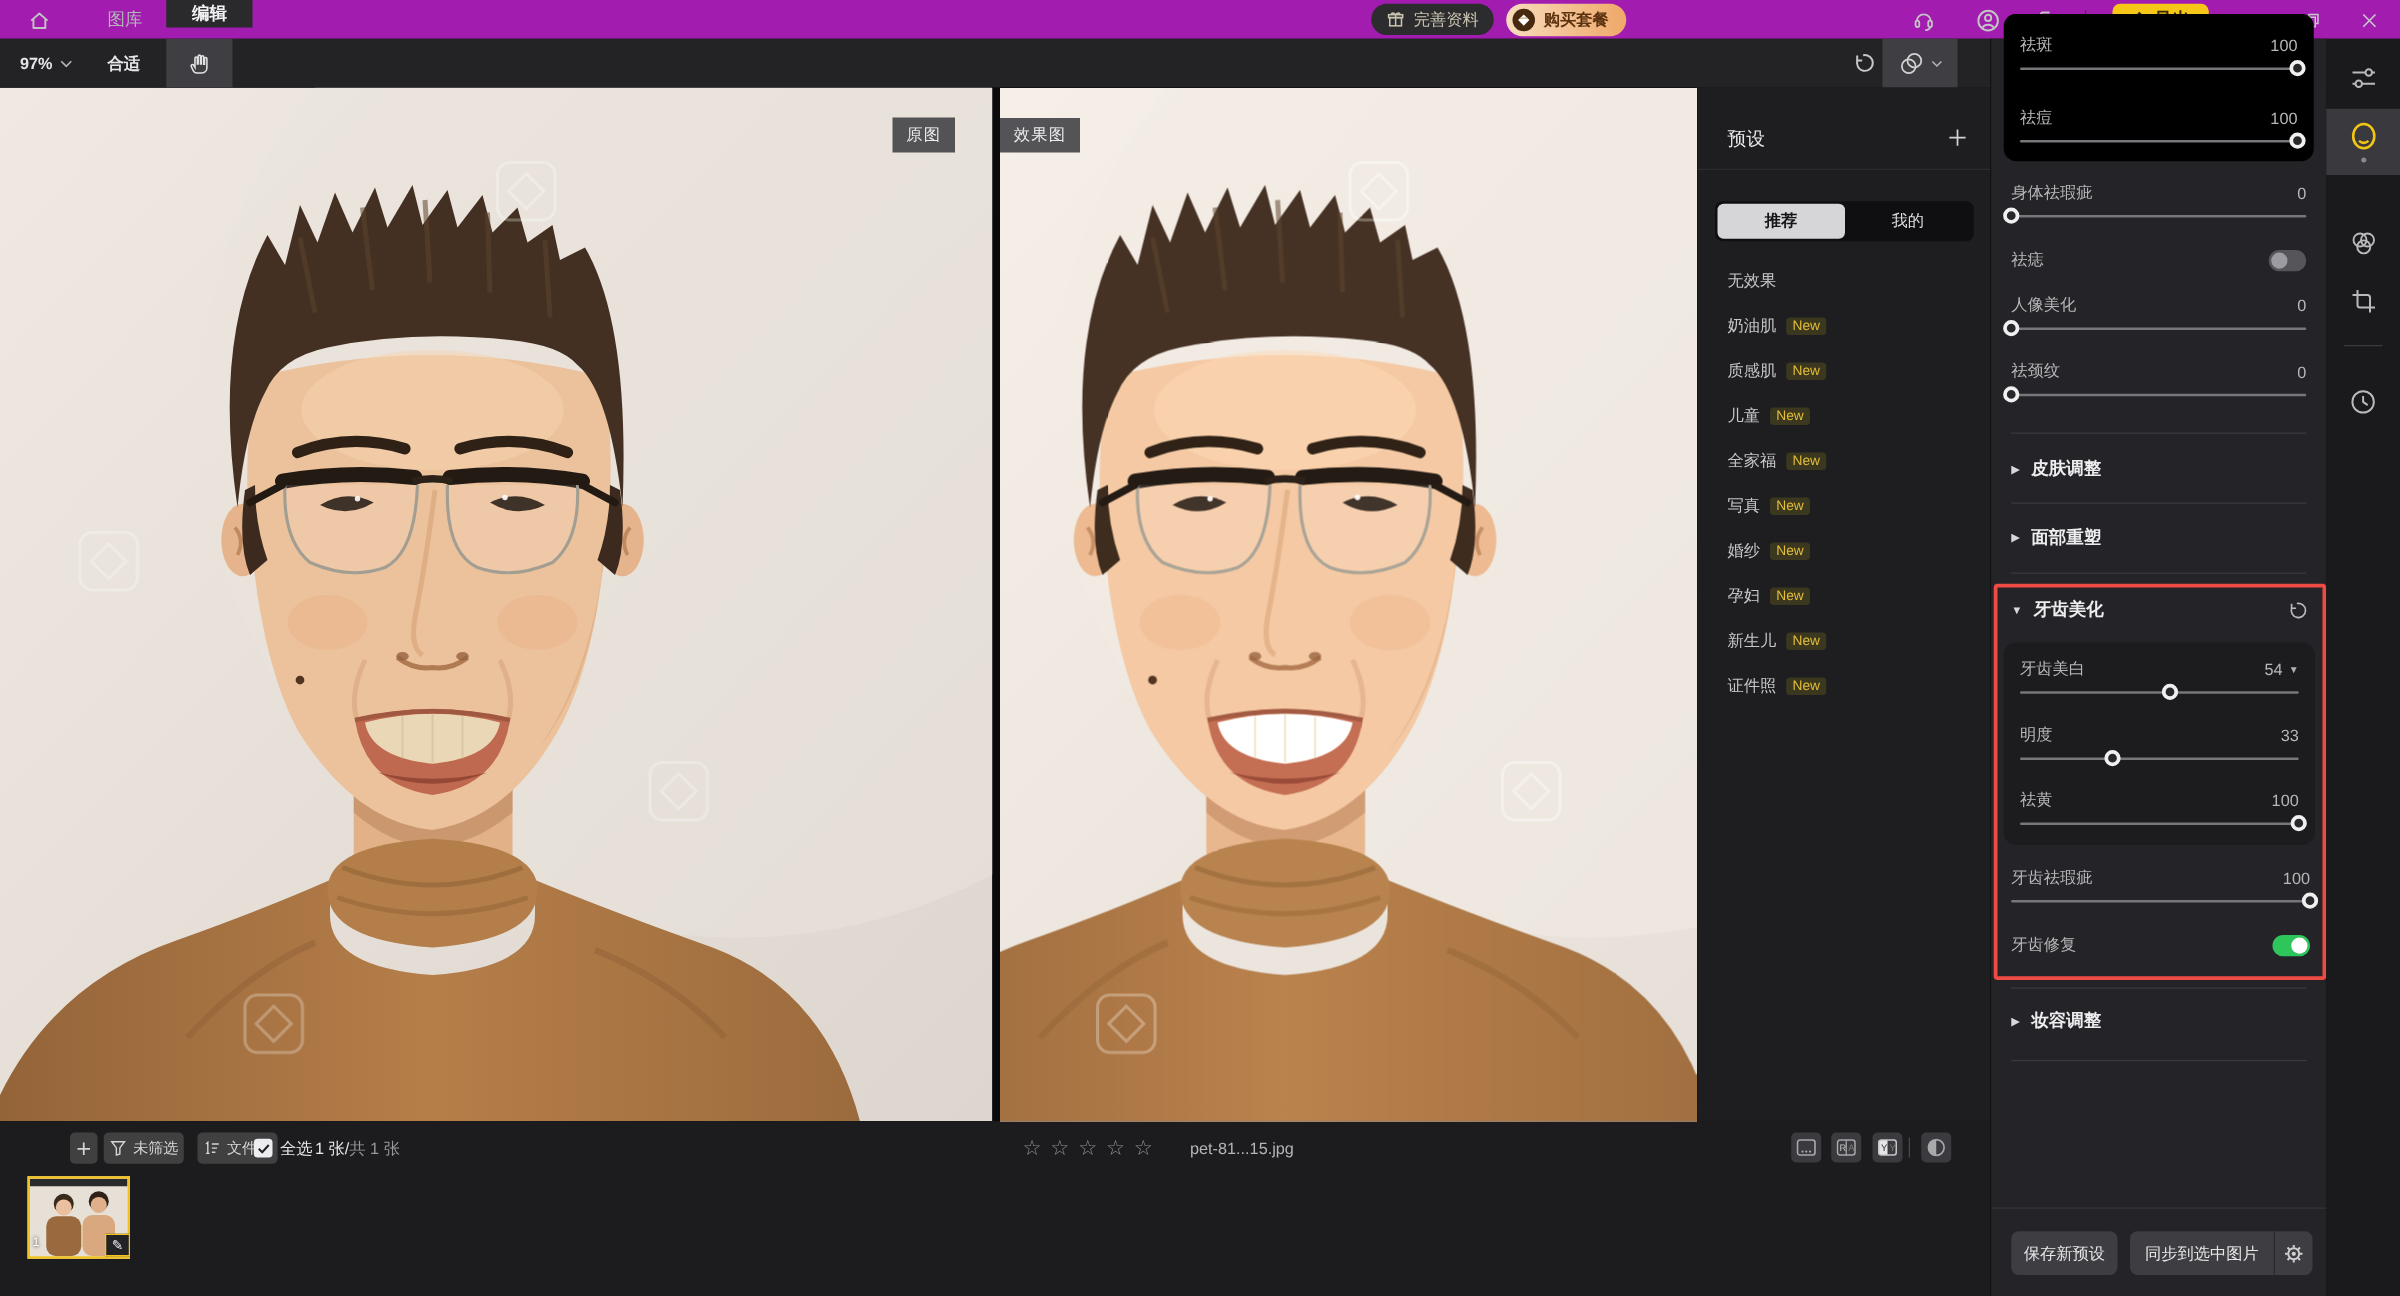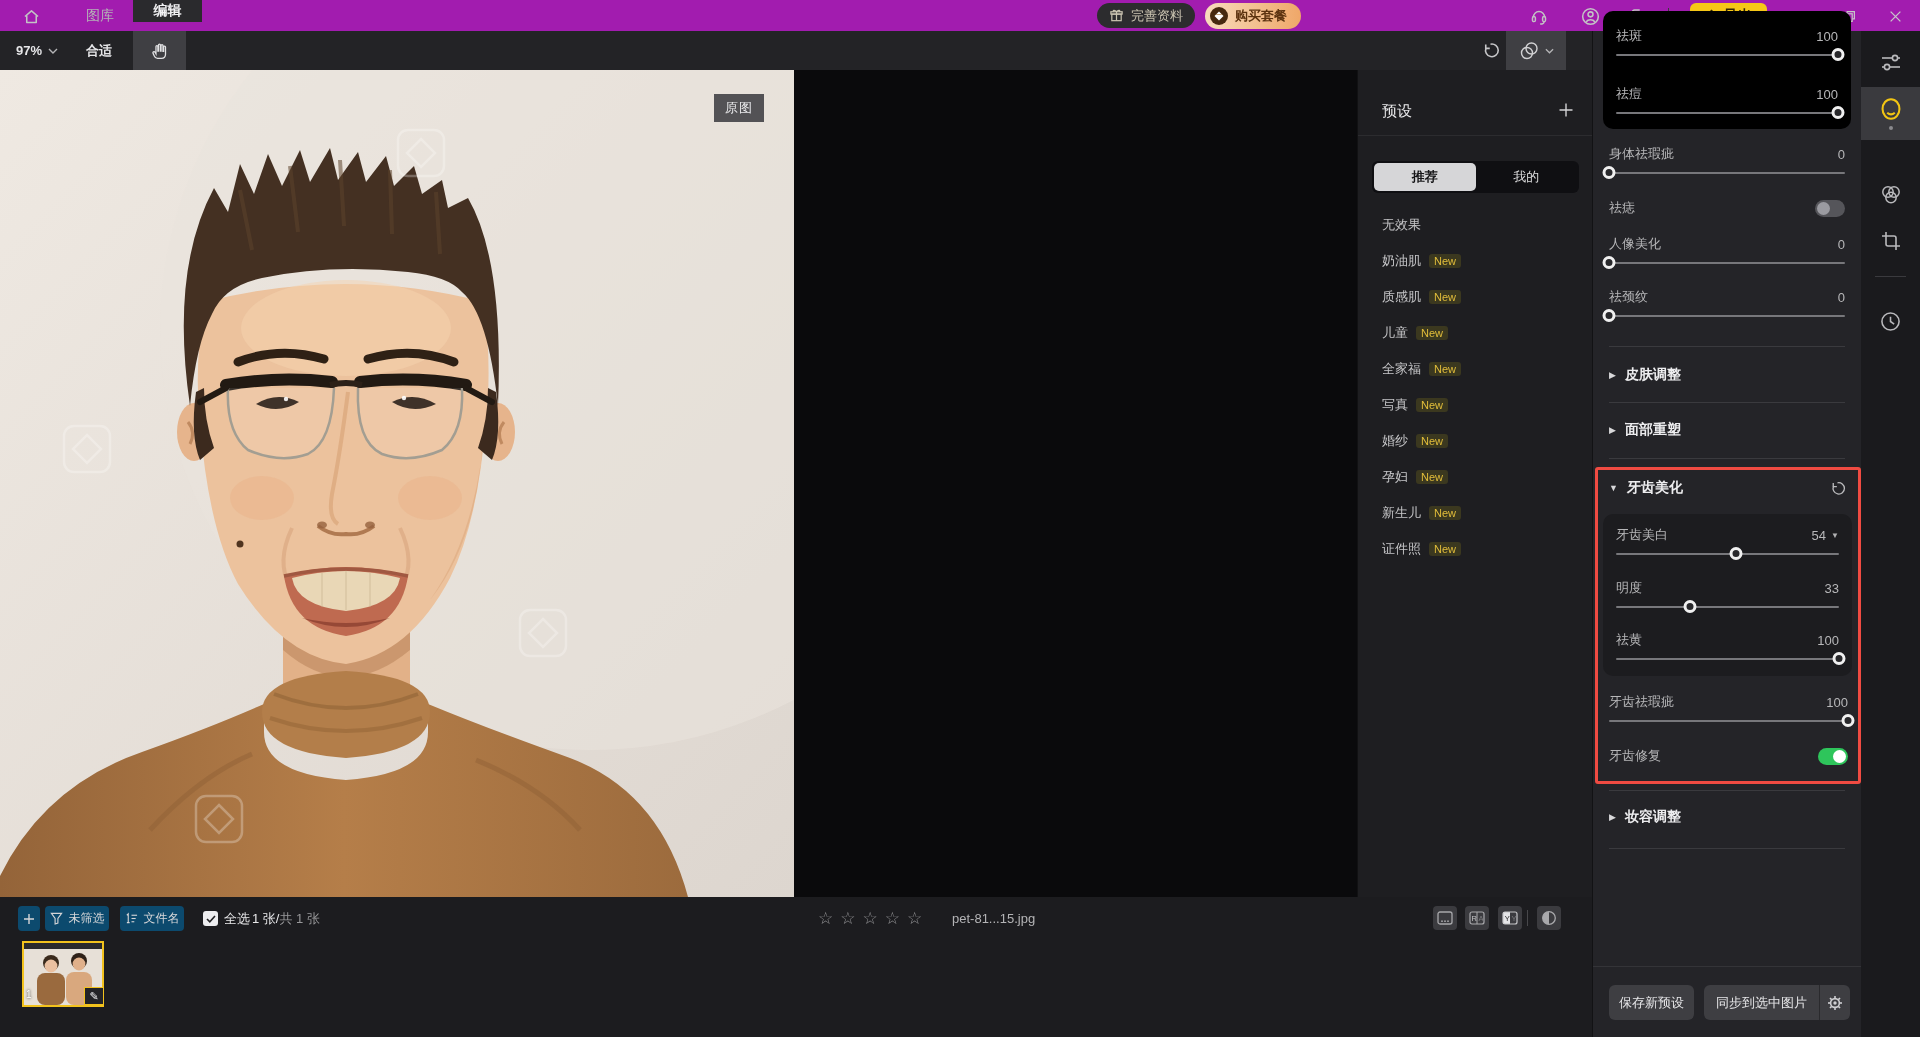--- a/index.html
+++ b/index.html
@@ -97,22 +97,22 @@
   
   #iconstrip { left:1861px; top:31px; width:59px; height:1006px; background:#1a1a1d; }
   .strip-item { left:0; width:59px; height:44px; display:flex; align-items:center; justify-content:center; }
   #strip-active { left:0; top:56px; width:59px; height:53px; background:#3a3a3e; display:flex; flex-direction:column;
     align-items:center; justify-content:center; gap:3px; }
   .strip-dot { width:4px; height:4px; border-radius:50%; background:#8a8a8d; }
   #strip-hr { left:14px; top:245px; width:31px; height:1px; background:#3a3a3e; }
 
   
   #filmstrip { left:0; top:897px; width:1592px; height:140px; background:#1c1c1f; }
-  .fs-btn { top:9px; height:25px; background:#0c4a6e; border-radius:4px; display:flex; align-items:center;
-    justify-content:center; gap:6px; color:#d6d6d8; font-size:12px; }
+  .fs-btn { top:9px; height:25px; background:#404040; border-radius:4px; display:flex; align-items:center;
+    justify-content:center; gap:6px; color:#d6d6d8; font-size:12px;margin-left:38px; }
   #fs-counts { left:252px; top:9px; height:25px; display:flex; align-items:center; font-size:13px; }
   #fs-stars { left:818px; top:9px; height:25px; display:flex; align-items:center; gap:7px; }
   .star { font-size:17px; color:#8e8e90; line-height:1; }
   #fs-filename { left:952px; top:9px; height:25px; display:flex; align-items:center; color:#b4b4b6; font-size:13px; }
   .fs-ico { top:9px; width:24px; height:24px; background:#3b3b3f; border-radius:4px; display:flex;
     align-items:center; justify-content:center; }
   #thumb { left:22px; top:44px; width:82px; height:66px; border:2px solid #f2c21d; background:#e8e2da; }
   #thumb-num { left:26px; top:92px; color:#ffffff; font-size:10px; text-shadow:0 0 3px #000; }
   #thumb-edit { left:84px; top:90px; width:20px; height:18px; background:#232327; border:1px solid #f2c21d;
     display:flex; align-items:center; justify-content:center; color:#f0f0f2; font-size:11px; }
@@ -315,20 +315,26 @@
     </div>
   </div>
 
   <div id="canvas" class="abs">
     <div id="img-left" class="abs photo-wrap">
       <svg class="photo" viewBox="0 0 794 827">
           <use href="#portrait"></use>
         </svg>
       <div class="abs img-label" style="left:714px">原图</div>
     </div>
+    <div id="img-right" class="abs photo-wrap">
+      <svg class="photo" viewBox="0 0 794 827">
+          <use href="#portrait"></use>
+        </svg>
+      <div class="abs img-label" style="left:0">效果图</div>
+    </div>
   </div>
 
   <div id="presets" class="abs">
     <div id="presets-title" class="abs">预设</div>
     <div id="presets-add" class="abs">
       <svg width="16" height="16" viewBox="0 0 16 16">
           <path d="M8 1.5 V14.5 M1.5 8 H14.5" stroke="#d2d2d4" stroke-width="1.4"></path>
         </svg>
     </div>
     <div id="presets-hr" class="abs"></div>

